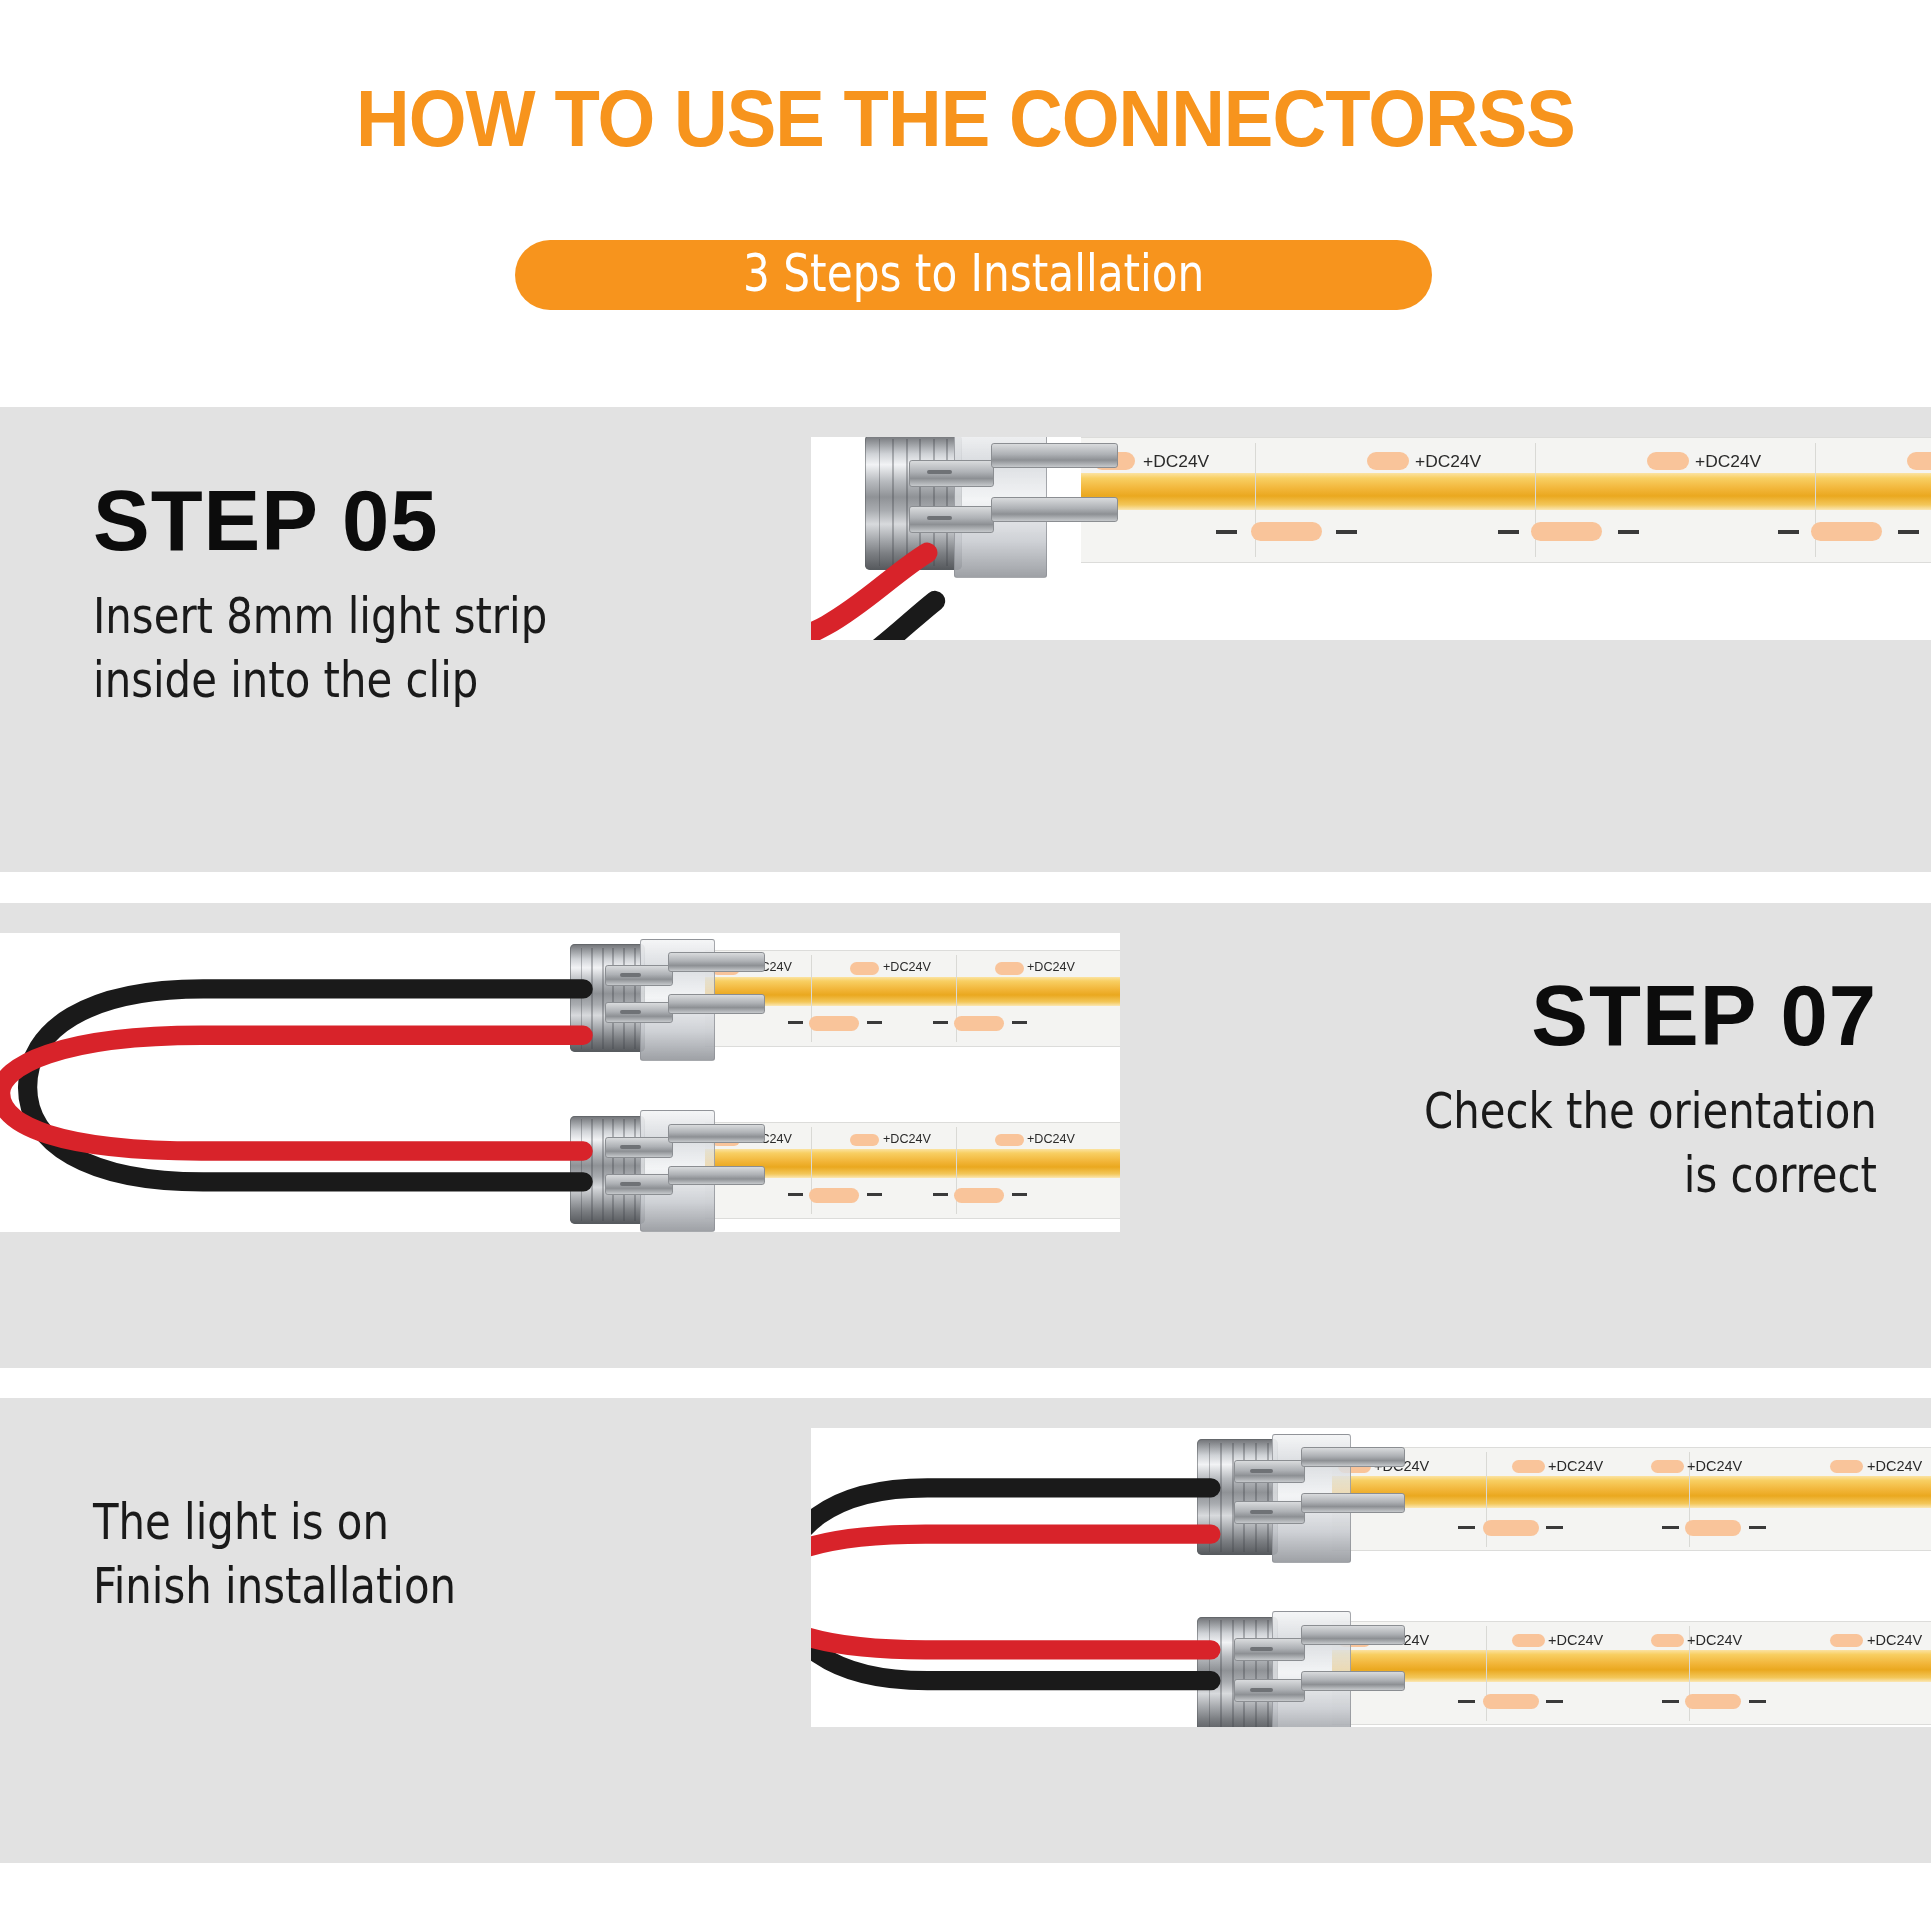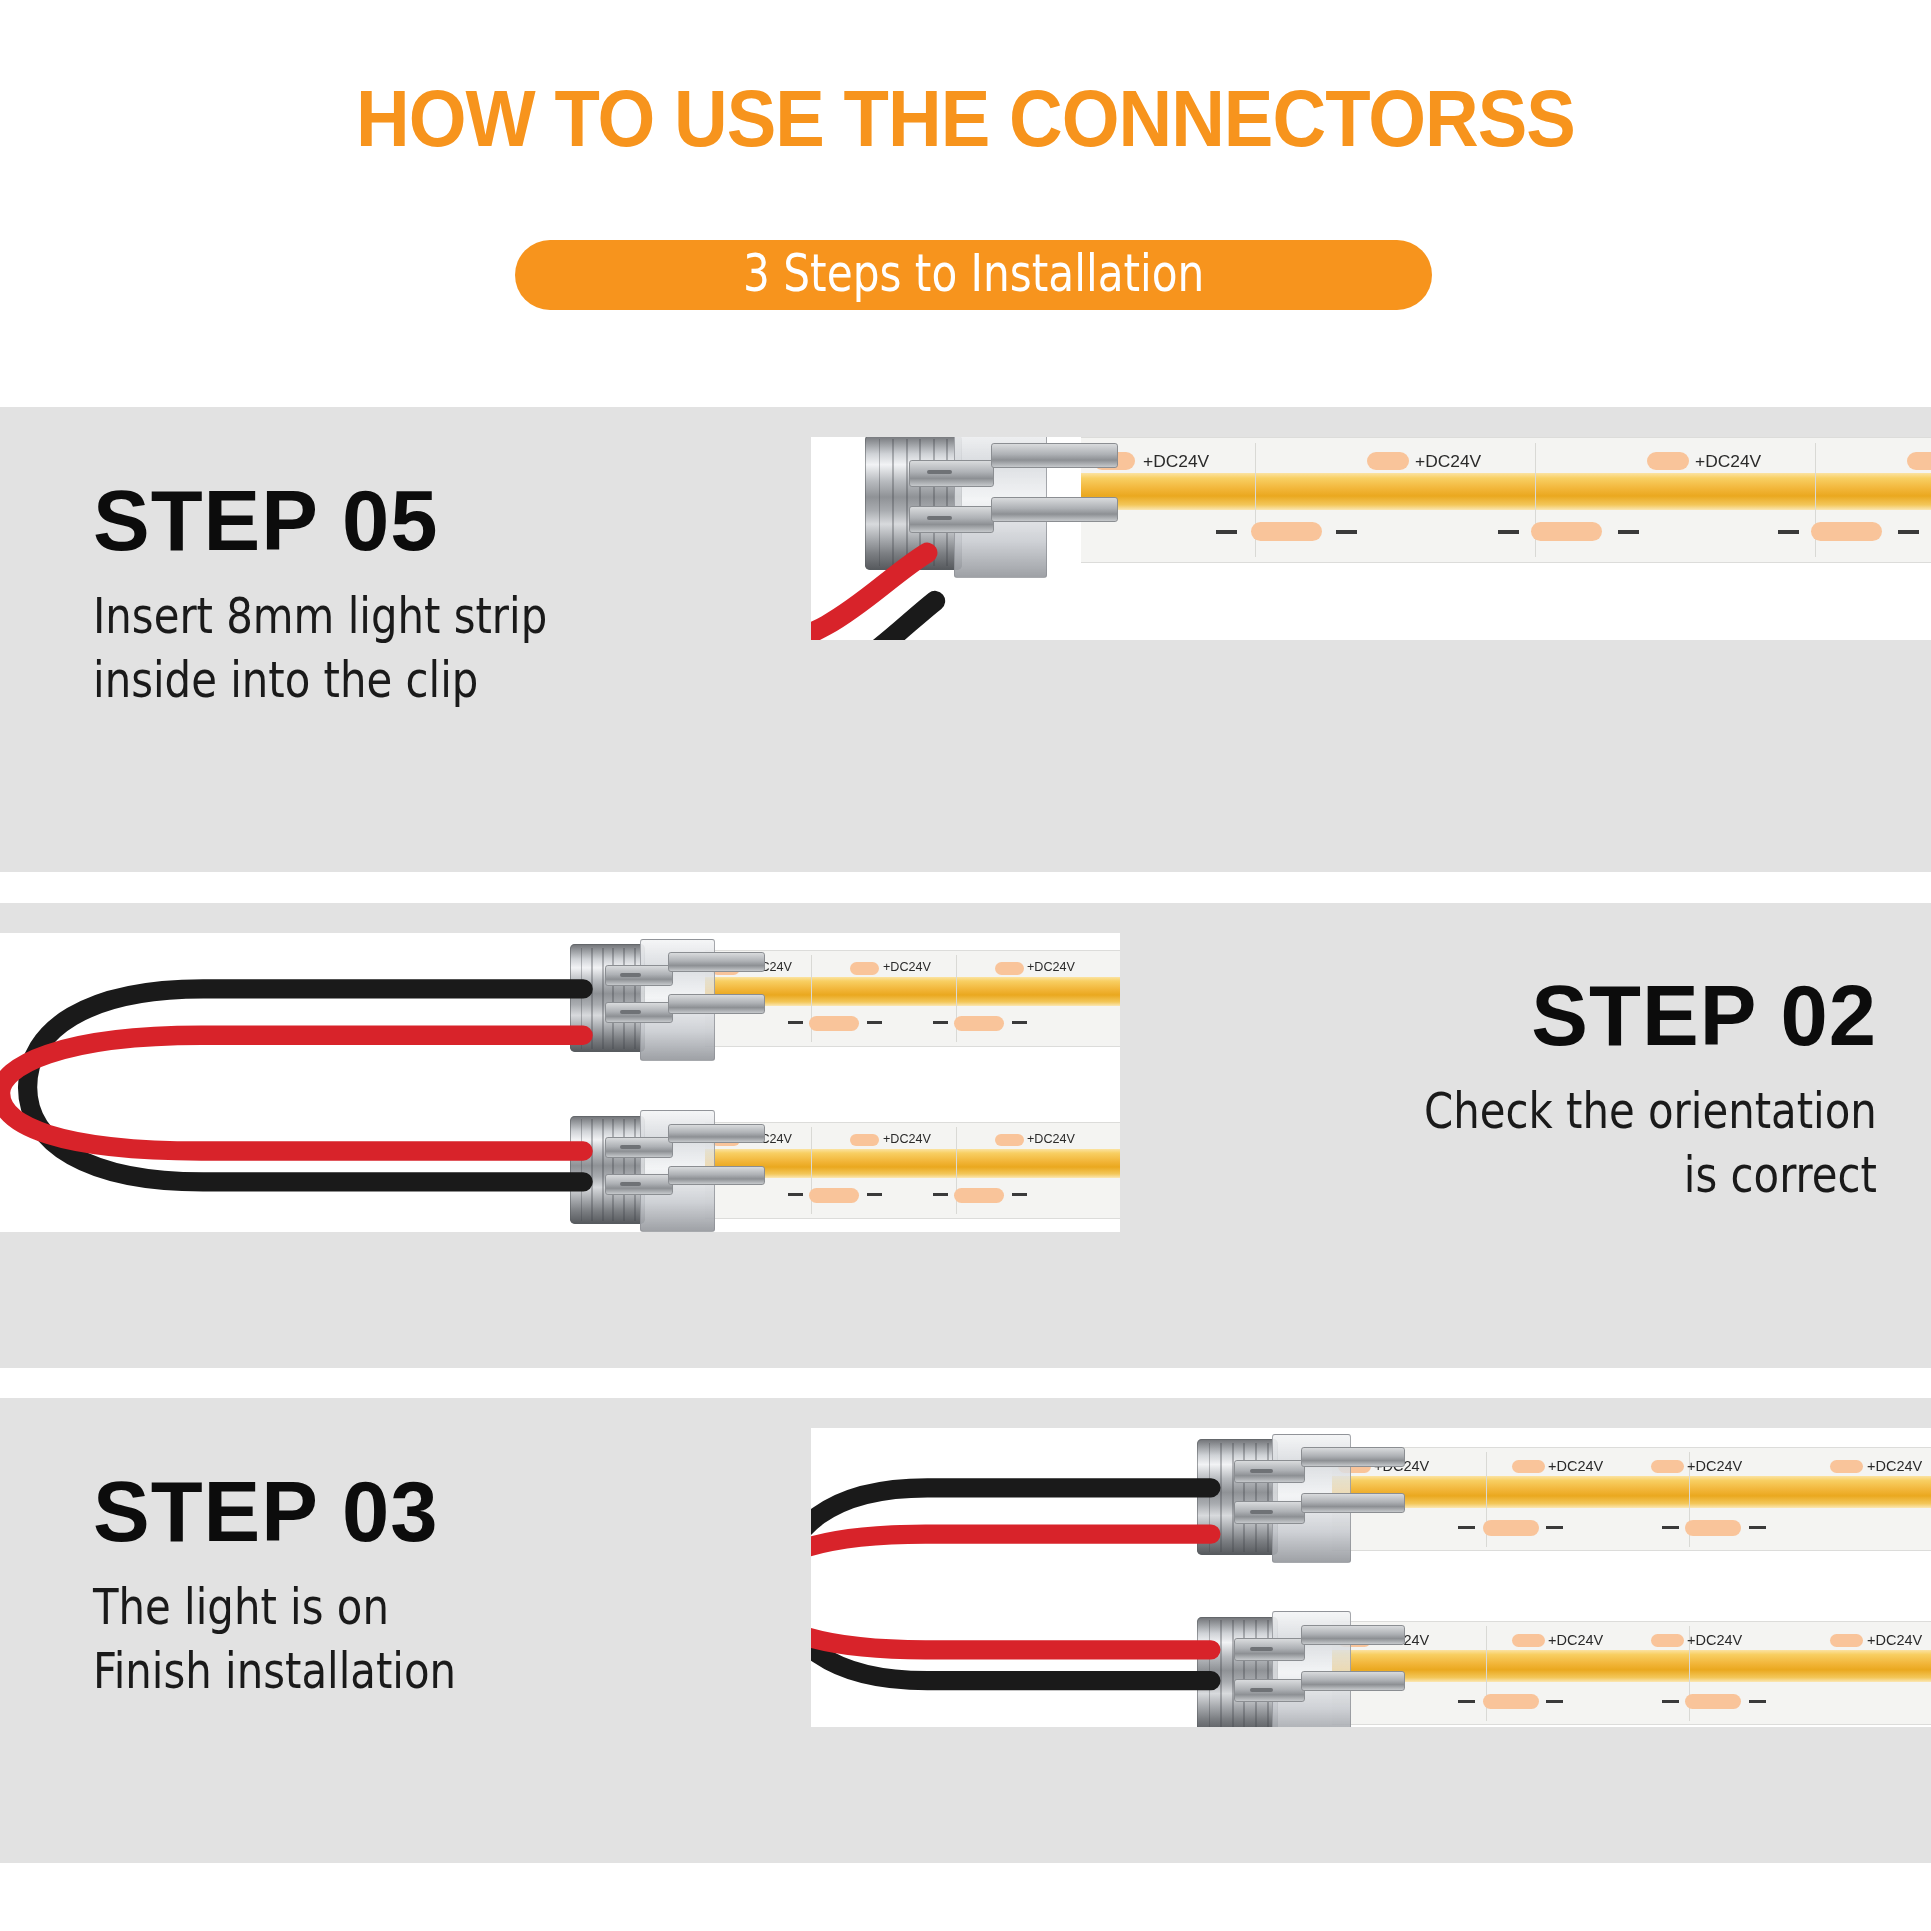--- a/index.html
+++ b/index.html
@@ -323,21 +323,21 @@
       <div class="metal-tab" style="left:98px; top:71px; width:97px; height:19.3px;"></div>
     </div>
 
     <svg class="wire-svg" width="1120" height="299" viewBox="0 0 1160 310">
       <path d="M 604 58 L 210 58 C 90 58, 28 100, 28 160 C 28 218, 90 258, 210 258 L 604 258" stroke="#1A1A1A" stroke-width="20" fill="none" stroke-linecap="round" stroke-linejoin="round"></path>
       <path d="M 604 106 L 208 106 C 62 106, 0 138, 0 166 C 0 200, 62 226, 208 226 L 604 226" stroke="#D8232A" stroke-width="20" fill="none" stroke-linecap="round" stroke-linejoin="round"></path>
     </svg>
   </div>
 
   <div class="step-text align-right" id="text2">
-    <div class="step-head">STEP 02</div>
+    <div class="step-head">STEP 07</div>
     <div class="step-desc">Check the orientation
 is correct</div>
   </div>
 
   <div class="band" id="band3"></div>
 
   <div class="photo" id="photo3">
 
     <div class="strip" style="left:521px; top:19.3px; width:599px; height:104px;">
       <div class="strip-body"></div>
@@ -421,19 +421,18 @@
       <div class="metal-tab" style="left:104px; top:77px; width:104px; height:20px;"></div>
     </div>
 
     <svg class="wire-svg" width="1120" height="299" viewBox="0 0 1160 310">
       <path d="M 414 62 L 120 62 C 20 62, -30 104, -30 164 C -30 222, 20 262, 120 262 L 414 262" stroke="#1A1A1A" stroke-width="20" fill="none" stroke-linecap="round" stroke-linejoin="round"></path>
       <path d="M 414 110 L 118 110 C -10 110, -60 140, -60 168 C -60 202, -10 230, 118 230 L 414 230" stroke="#D8232A" stroke-width="20" fill="none" stroke-linecap="round" stroke-linejoin="round"></path>
     </svg>
   </div>
 
   <div class="step-text" id="text3">
-    <div class="step-head">STEP 03</div>
     <div class="step-desc">The light is on
 Finish installation</div>
   </div>
 
 </div>
 
 
 </body></html>

